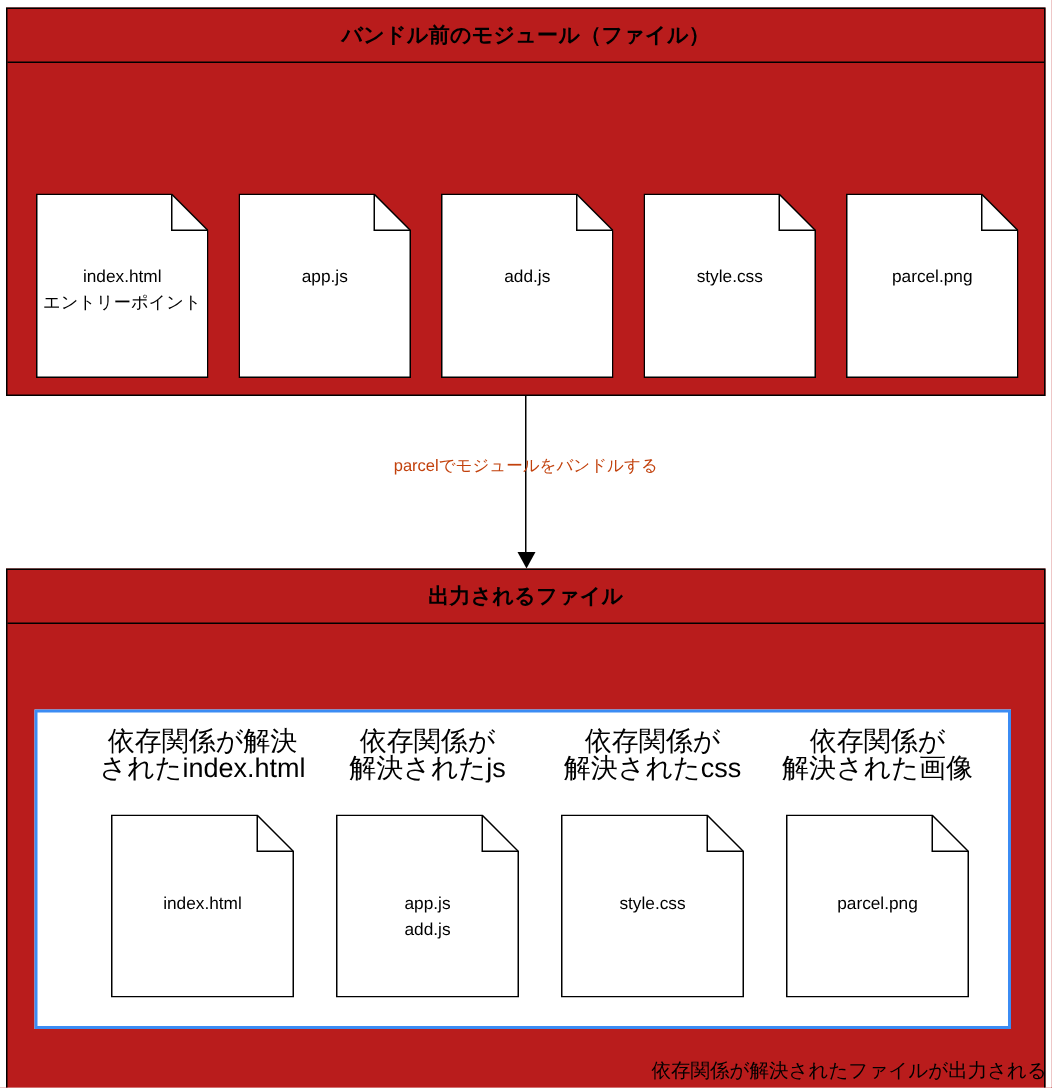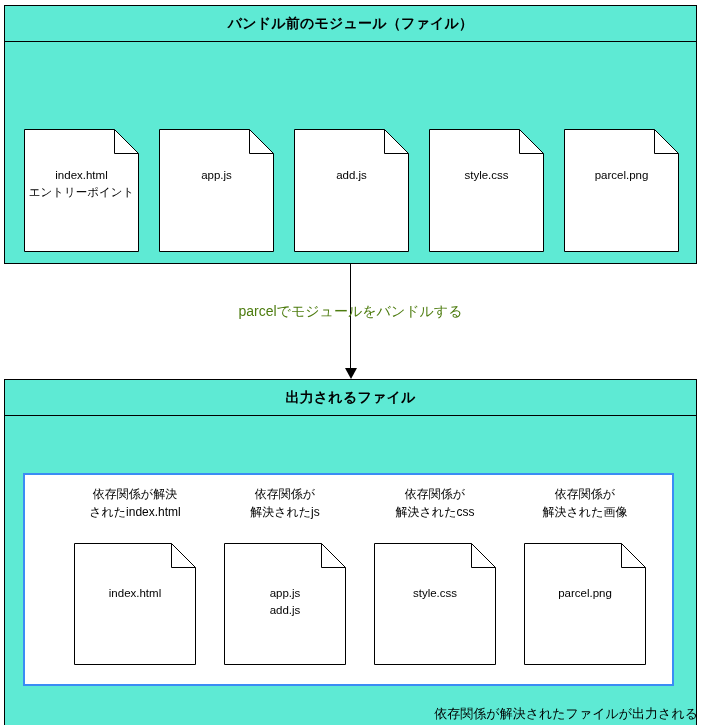--- a/index.html
+++ b/index.html
@@ -20,21 +20,21 @@
     position: absolute;
     left: 0; top: 0;
     width: 701px;
     height: 725px;
   }
 
   
   .panel {
     position: absolute;
     border: 1px solid #000000;
-    background: #5eead4;
+    background: #b91c1c;
     box-sizing: border-box;
   }
   .panel-top   { left: 4px;  top: 5px;   width: 693px; height: 259px; }
   .panel-bottom{ left: 4px;  top: 379px; width: 693px; height: 407px; }
 
   .panel-header {
     position: absolute;
     left: 0; top: 0;
     width: 100%;
     height: 36px;
@@ -69,20 +69,21 @@
   }
   .doc .doc-label {
     position: absolute;
     left: 0;
     width: 100%;
     text-align: center;
     font-size: 11.5px;
     line-height: 17px;
     color: #000000;
     white-space: pre-line;
+    margin-top: 10px;
   }
 
   
   .row1 .doc { top: 87px; width: 115px; height: 123px; }
   .row1 .doc .doc-label { top: 38px; }
   .r1c1 { left: 19px; }
   .r1c2 { left: 154px; }
   .r1c3 { left: 289px; }
   .r1c4 { left: 424px; }
   .r1c5 { left: 559px; }
@@ -105,42 +106,42 @@
     border-left: 6px solid transparent;
     border-right: 6px solid transparent;
     border-top: 11px solid #000000;
   }
   .arrow-label {
     position: absolute;
     left: 0;
     top: 303px;
     width: 701px;
     text-align: center;
-    font-size: 14px;
-    color: #4d7c0f;
+    font-size: 11px;
+    color: #c2410c;
   }
 
   
   .blue-box {
     position: absolute;
     left: 18px;
     top: 57px;
     width: 651px;
     height: 213px;
     border: 2px solid #3b8cf4;
     box-sizing: border-box;
     background: #ffffff;
   }
 
   .out-label {
     position: absolute;
     top: 10px;
     width: 152px;
     text-align: center;
-    font-size: 12px;
+    font-size: 18px;
     line-height: 18px;
     white-space: pre-line;
   }
   .ol1 { left: 34px; }
   .ol2 { left: 184px; }
   .ol3 { left: 334px; }
   .ol4 { left: 484px; }
 
   .row2 .doc { top: 68px; width: 122px; height: 122px; }
   .row2 .doc .doc-label { top: 42px; }

